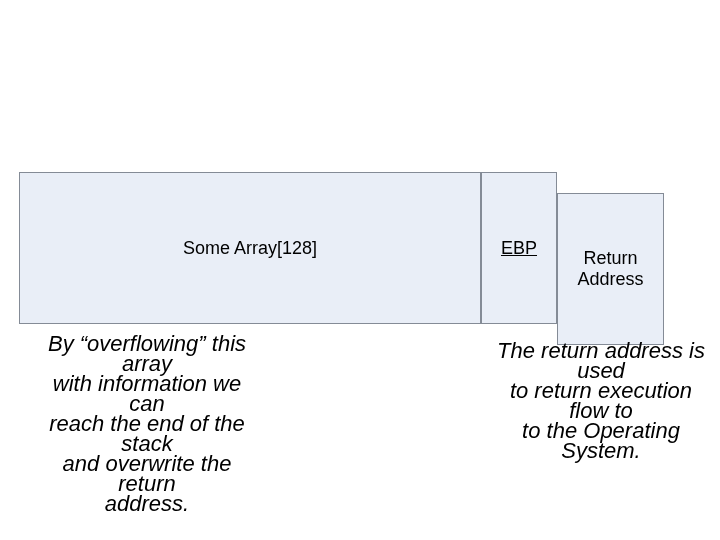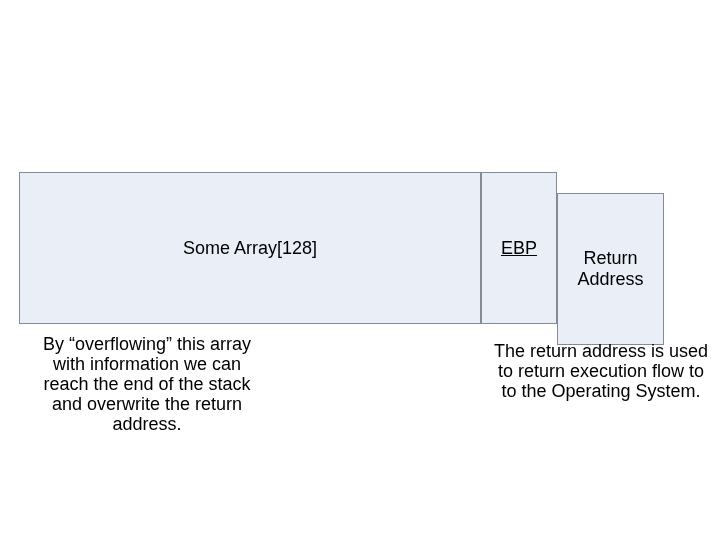--- a/index.html
+++ b/index.html
@@ -37,23 +37,24 @@
     font-size: 18px;
     line-height: 21px;
     white-space: pre-line;
   }
   .stack-box.array   { width: 462px; }
   .stack-box.ebp     { width: 76px; text-decoration: underline; }
   .stack-box.retaddr { width: 107px; margin-top: 21px; }
   .caption {
     position: absolute;
     text-align: center;
-    font-size: 18px;
+    font-size: 22px;
     line-height: 20px;
     white-space: pre-line;
+    font-style: italic;
   }
   .caption.left {
     left: 33px;
     top: 334px;
     width: 228px;
   }
   .caption.right {
     left: 489px;
     top: 341px;
     width: 224px;

